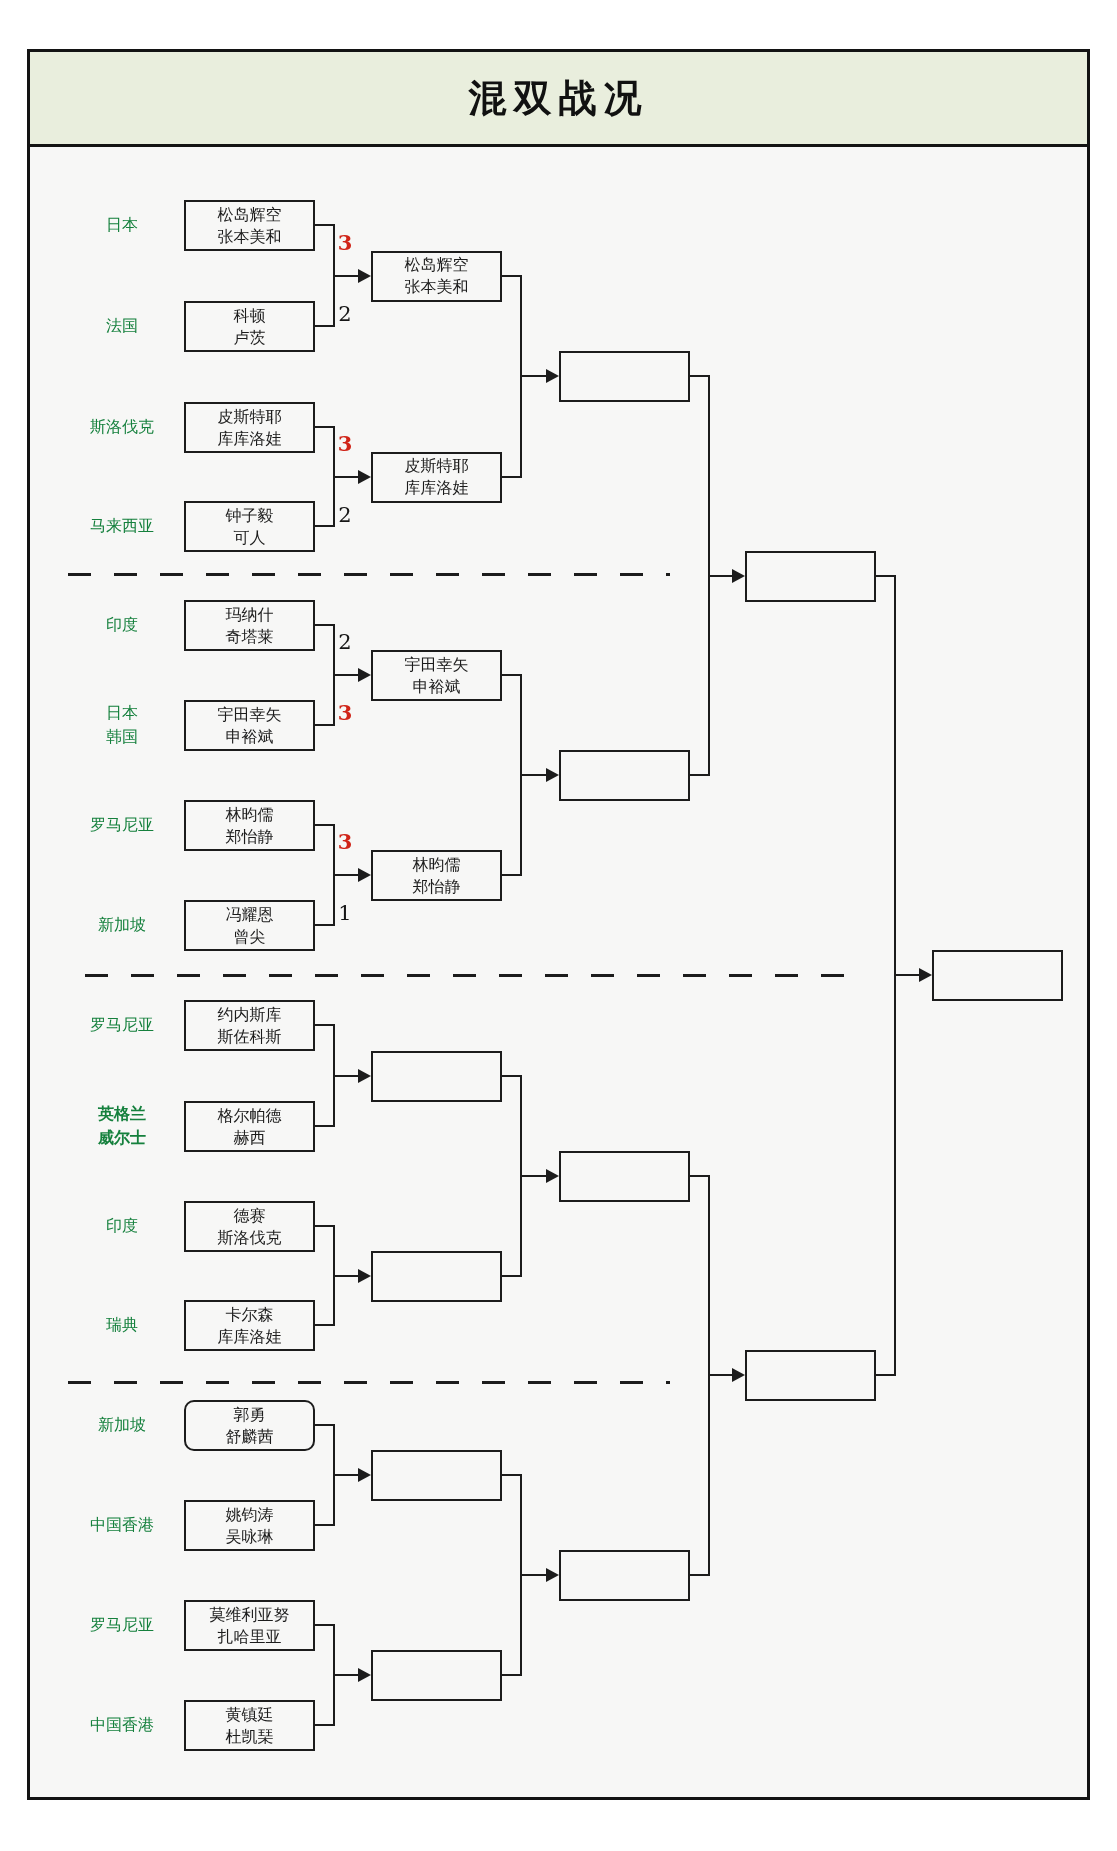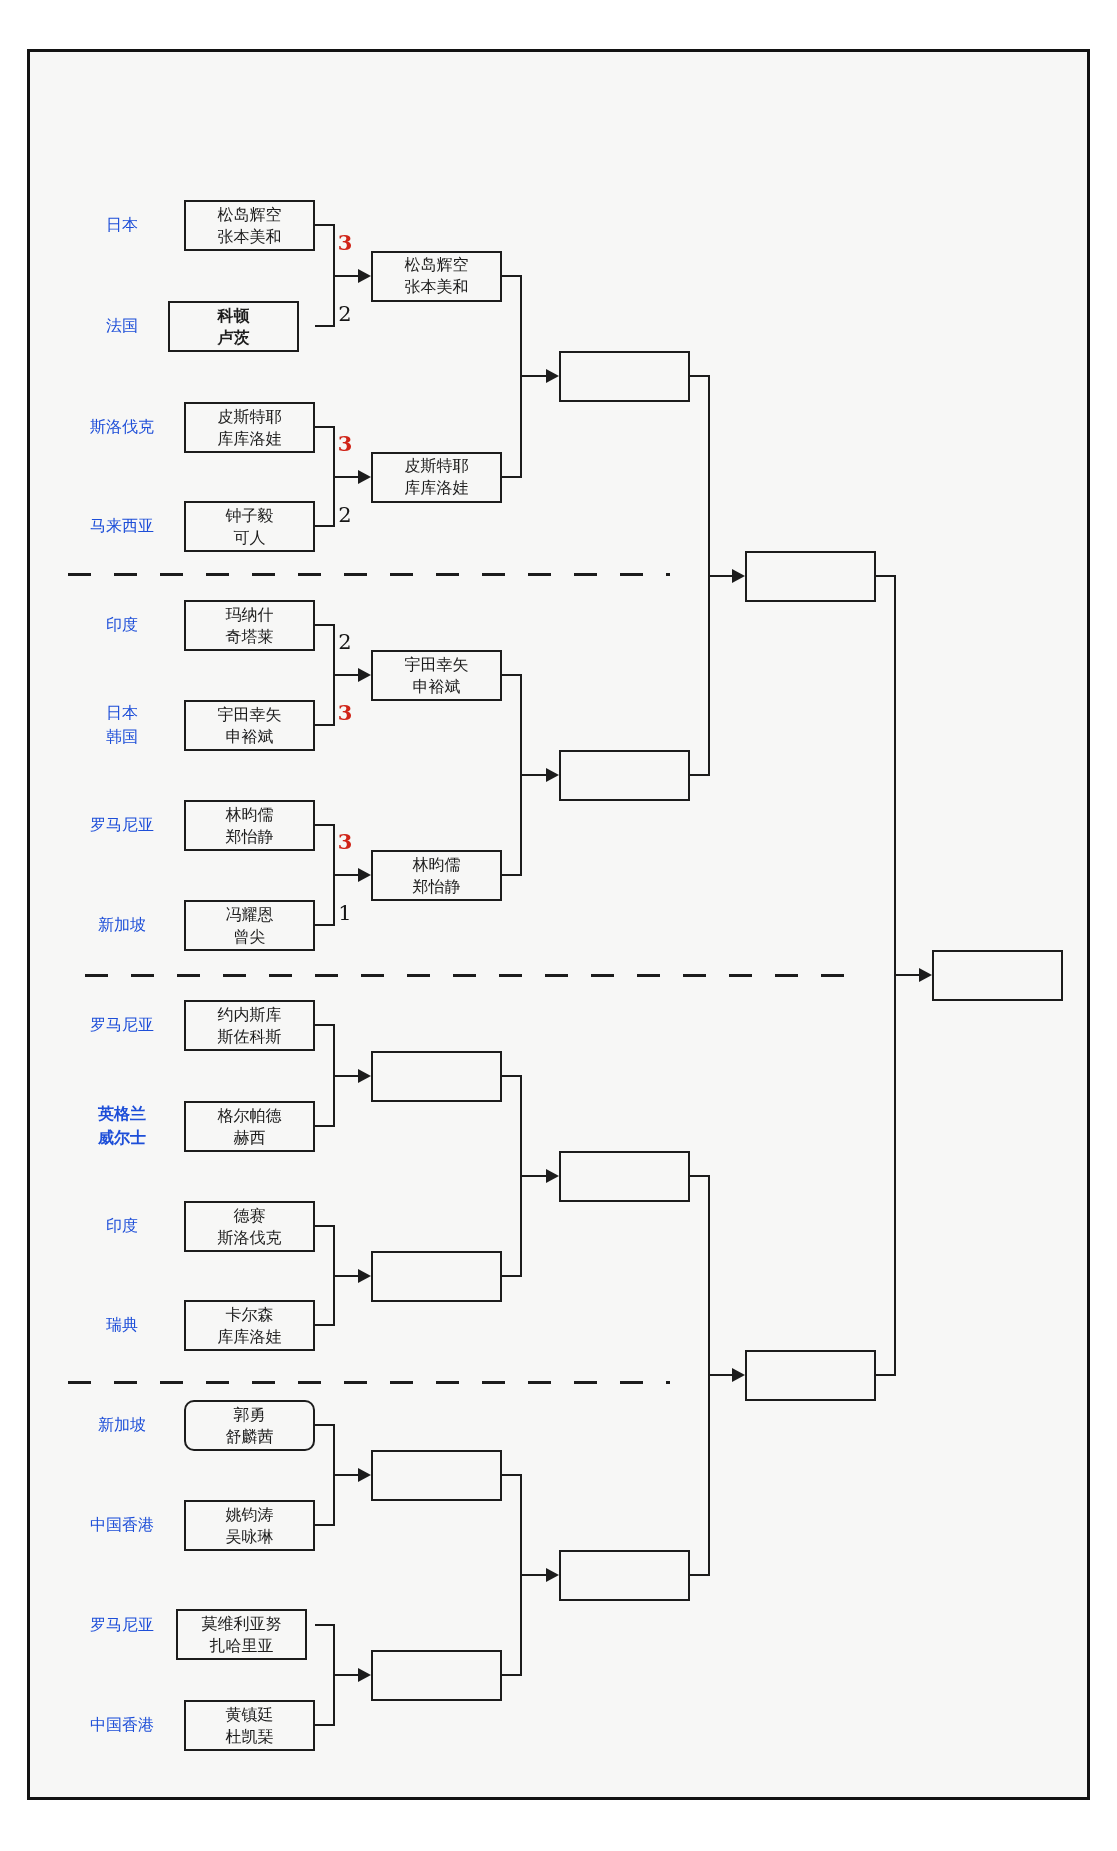--- a/index.html
+++ b/index.html
@@ -10,42 +10,45 @@
   .titleband{position:absolute;left:27px;top:49px;width:1063px;height:98px;
          border:3px solid #131313;background:#e9eedd;box-sizing:border-box;
          display:flex;align-items:center;justify-content:center;}
   .title{font-family:"DejaVu Serif","Liberation Serif",serif;font-size:38px;
          font-weight:bold;letter-spacing:7px;color:#111;}
   .box{position:absolute;width:131px;height:51px;box-sizing:border-box;
        border:2px solid #1c1c1c;display:flex;align-items:center;justify-content:center;
        text-align:center;white-space:pre-line;font-size:16px;line-height:22px;color:#1c1c1c;}
   .country{position:absolute;width:140px;height:52px;display:flex;align-items:center;
        justify-content:center;text-align:right;white-space:pre-line;
-       font-size:16px;line-height:24px;color:#1d4ed8;}
+       font-size:16px;line-height:24px;color:#15803d;}
   .ln{position:absolute;background:#1c1c1c;}
   .ah{position:absolute;width:0;height:0;border-top:7px solid transparent;
       border-bottom:7px solid transparent;border-left:13px solid #1c1c1c;}
   .score{position:absolute;width:26px;text-align:center;
       font-family:"DejaVu Serif","Liberation Serif",serif;font-size:21px;
       line-height:26px;color:#161616;}
   .score.win{font-weight:bold;}
   .dash{position:absolute;height:3px;
       background:repeating-linear-gradient(to right,#1c1c1c 0 23px,transparent 23px 46px);}
 </style>
 </head>
 <body>
 
 <div class="canvas">
   <div class="frame"></div>
+  <div class="titleband" style="background: rgb(233, 238, 221);">
+    <span class="title">混双战况</span>
+  </div>
   <div id="bracket">
       <div class="country" style="left: 52px; top: 199px;">日本</div>
       <div class="box" style="left: 184px; top: 200px;">松岛辉空
 张本美和</div>
       <div class="country" style="left: 52px; top: 300px;">法国</div>
-      <div class="box" style="left: 168px; top: 301px; font-weight: bold;">科顿
+      <div class="box" style="left: 184px; top: 301px;">科顿
 卢茨</div>
       <div class="country" style="left: 52px; top: 401px;">斯洛伐克</div>
       <div class="box" style="left: 184px; top: 402px;">皮斯特耶
 库库洛娃</div>
       <div class="country" style="left: 52px; top: 500px;">马来西亚</div>
       <div class="box" style="left: 184px; top: 501px;">钟子毅
 可人</div>
       <div class="country" style="left: 52px; top: 599px;">印度</div>
       <div class="box" style="left: 184px; top: 600px;">玛纳什
 奇塔莱</div>
@@ -72,21 +75,21 @@
       <div class="country" style="left: 52px; top: 1299px;">瑞典</div>
       <div class="box" style="left: 184px; top: 1300px;">卡尔森
 库库洛娃</div>
       <div class="country" style="left: 52px; top: 1399px;">新加坡</div>
       <div class="box" style="left: 184px; top: 1400px; border-radius: 10px;">郭勇
 舒麟茜</div>
       <div class="country" style="left: 52px; top: 1499px;">中国香港</div>
       <div class="box" style="left: 184px; top: 1500px;">姚钧涛
 吴咏琳</div>
       <div class="country" style="left: 52px; top: 1599px;">罗马尼亚</div>
-      <div class="box" style="left: 176px; top: 1600px; margin-top: 9px;">莫维利亚努
+      <div class="box" style="left: 184px; top: 1600px;">莫维利亚努
 扎哈里亚</div>
       <div class="country" style="left: 52px; top: 1699px;">中国香港</div>
       <div class="box" style="left: 184px; top: 1700px;">黄镇廷
 杜凯琹</div>
       <div class="ln" style="left: 315px; top: 224px; width: 19px; height: 2px;"></div>
       <div class="ln" style="left: 315px; top: 325px; width: 19px; height: 2px;"></div>
       <div class="ln" style="left: 333px; top: 224px; width: 2px; height: 103px;"></div>
       <div class="ln" style="left: 334px; top: 274.5px; width: 26px; height: 2px;"></div>
       <div class="ah" style="left: 358px; top: 268.5px;"></div>
       <div class="score win" style="left: 332px; top: 229.5px; color: rgb(208, 36, 24);">3</div>

